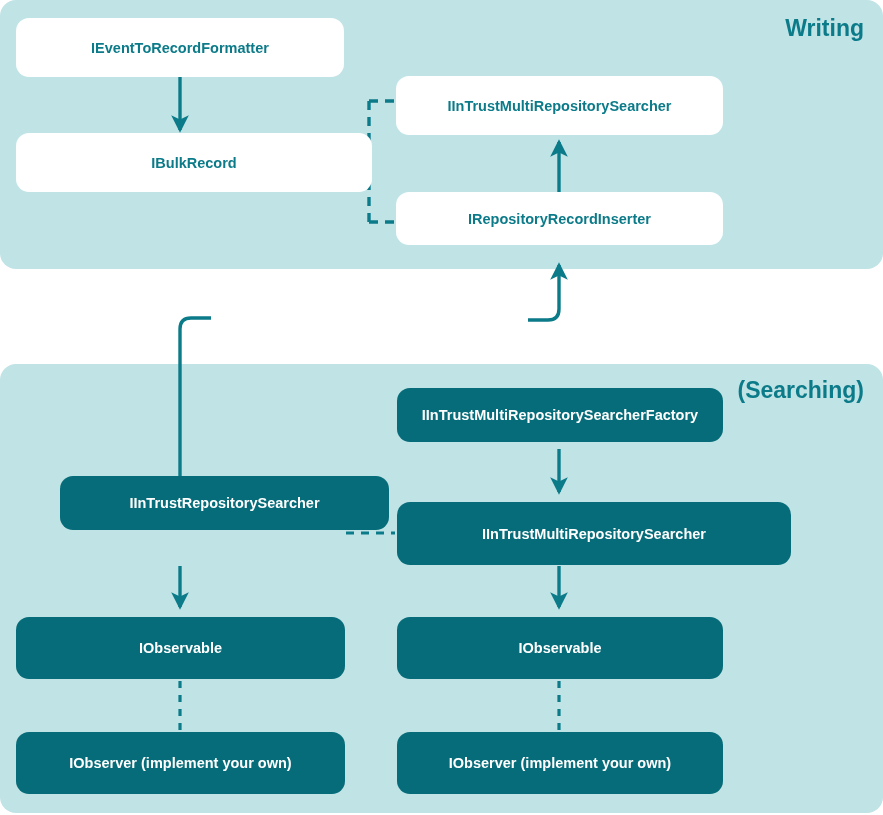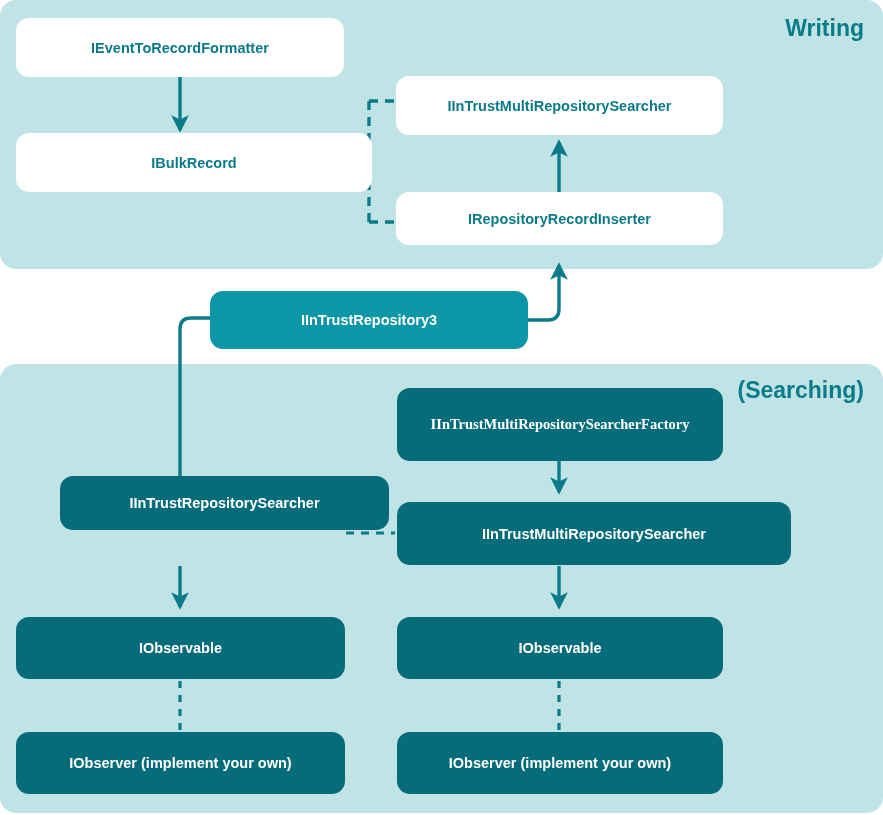--- a/index.html
+++ b/index.html
@@ -144,25 +144,22 @@
   </div>
 
   <div class="node white" style="left:396px; top:76px; width:327px; height:59px;">
     <span>IInTrustMultiRepositorySearcher</span>
   </div>
 
   <div class="node white" style="left:396px; top:192px; width:327px; height:53px;">
     <span>IRepositoryRecordInserter</span>
   </div>
 
-  <div class="node teal-bright" style="left:210px; top:291px; width:318px; height:58px;">
-    <span>IInTrustRepository3</span>
-  </div>
 
-  <div class="node teal-dark" style="left:397px; top:388px; width:326px; height:73px;font-family:Liberation Serif, serif;">
+  <div class="node teal-dark" style="left:397px; top:388px; width:326px; height:54px;">
     <span>IInTrustMultiRepositorySearcherFactory</span>
   </div>
 
   <div class="node teal-dark" style="left:16px; top:476px; width:329px; height:54px;margin-left:44px;">
     <span>IInTrustRepositorySearcher</span>
   </div>
 
   <div class="node teal-dark" style="left:397px; top:502px; width:394px; height:63px;">
     <span>IInTrustMultiRepositorySearcher</span>
   </div>

